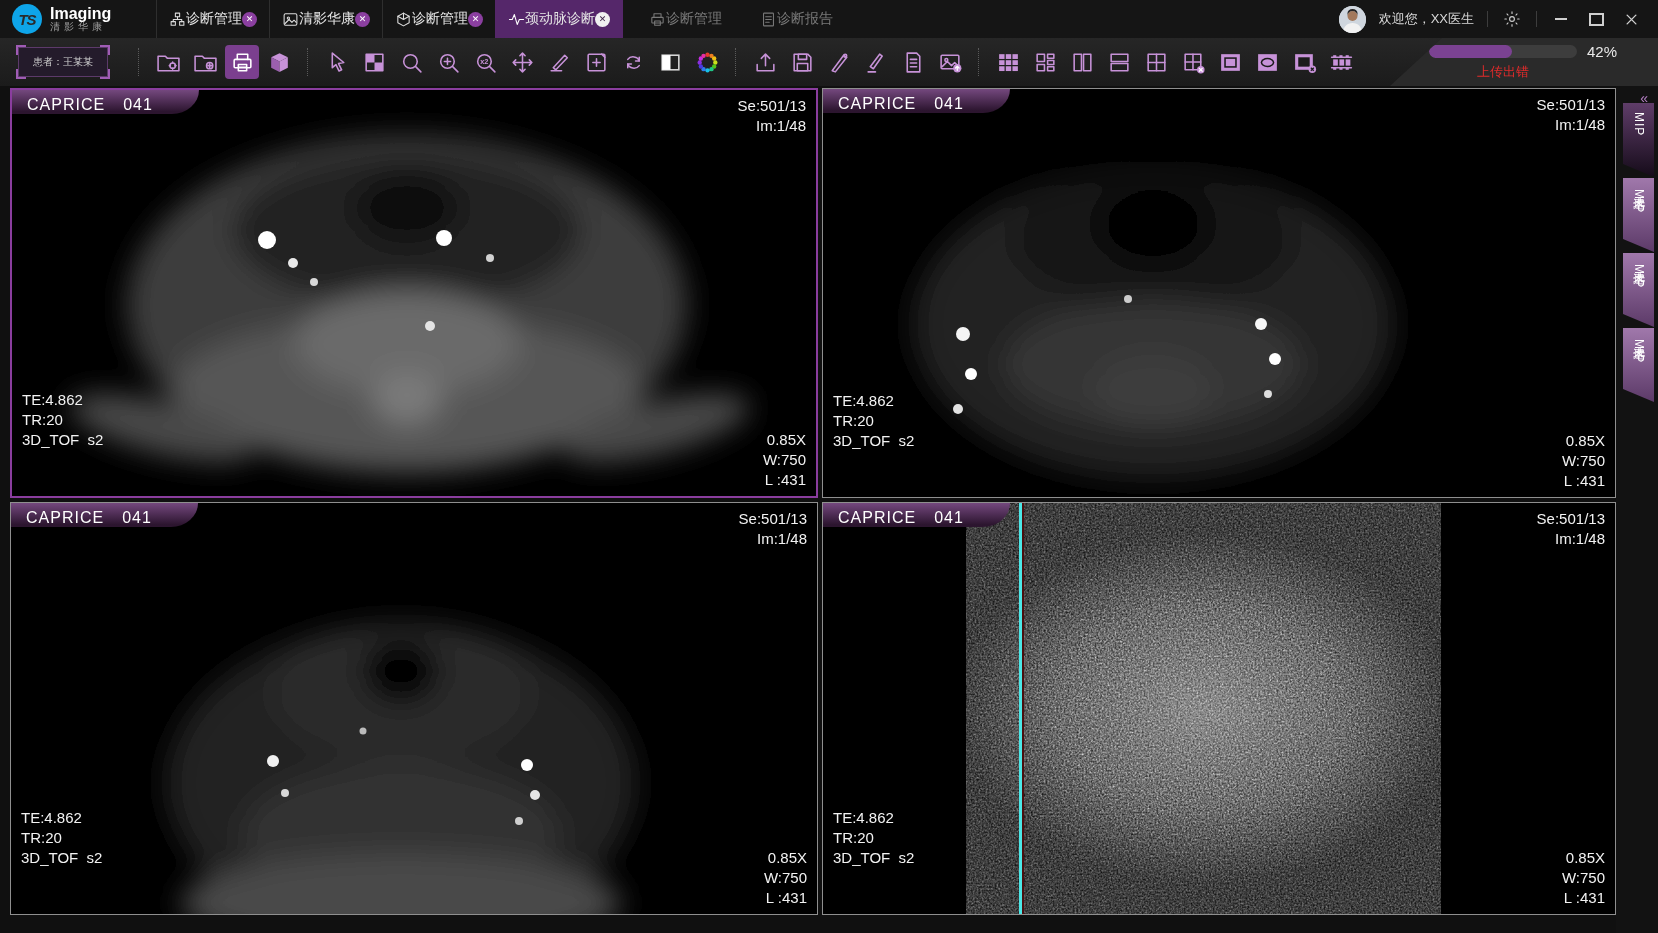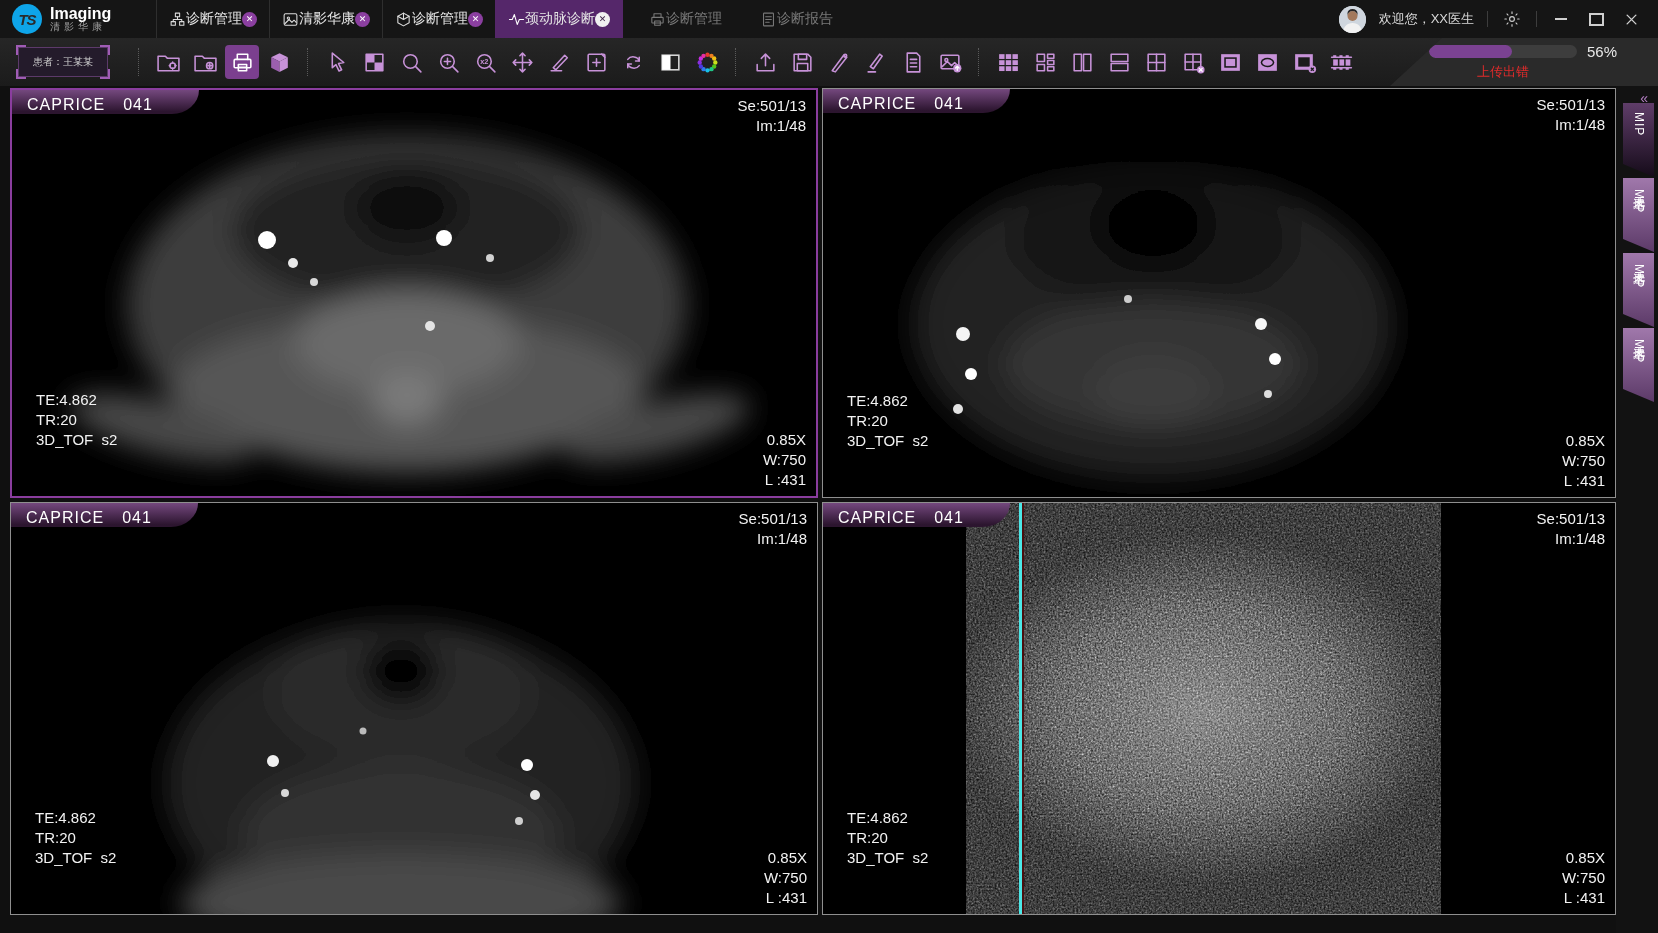--- a/index.html
+++ b/index.html
@@ -57,21 +57,21 @@
   
   .main{position:absolute;left:0;top:86px;width:1658px;height:847px;background:#101010;}
   .vp{position:absolute;background:#000;border:1px solid #8f8f8f;box-sizing:border-box;overflow:hidden;}
   .vp.selected{border:2px solid #8a3d9e;}
   .vp-img{position:absolute;inset:0;z-index:1;}
   .vp-img svg{width:100%;height:100%;display:block;}
   .vp-header{position:absolute;top:0;left:0;z-index:3;height:24px;padding:0 46px 0 15px;line-height:30px;font-size:16px;letter-spacing:1px;color:#fff;background:linear-gradient(#74487e,#2c152f 90%);border-radius:0 0 34px 0 / 0 0 30px 0;}
   .vp-header .num{margin-left:18px;}
   .ov{position:absolute;z-index:2;font-size:15px;line-height:20px;color:#f2f2f2;}
   .ov.tr{top:6px;right:10px;text-align:right;}
-  .ov.bl{bottom:6px;left:24px;white-space:pre;}
+  .ov.bl{bottom:6px;left:10px;white-space:pre;}
   .ov.br{bottom:6px;right:10px;text-align:right;}
   .noise-wrap{position:absolute;top:0;bottom:0;left:143px;width:475px;z-index:1;}
   .noise-glow{position:absolute;inset:0;background:radial-gradient(ellipse 55% 45% at 50% 50%,rgba(255,255,255,0.28),rgba(255,255,255,0.08) 55%,rgba(0,0,0,0.35) 95%);}
   .refline-cyan{position:absolute;z-index:2;top:0;bottom:0;left:196px;width:3px;background:#4ce6e6;}
   .refline-red{position:absolute;z-index:2;top:0;bottom:0;left:199px;width:2px;background:#4a0f0f;}
   
   .sidebar{position:absolute;right:0;top:86px;width:42px;height:847px;background:#121212;}
   .collapse{position:absolute;top:4px;right:10px;font-size:14px;color:#b57fc5;cursor:pointer;}
   .stab{position:absolute;left:7px;width:31px;height:74px;color:#fff;font-size:12px;letter-spacing:1px;cursor:pointer;clip-path:polygon(0 0,100% 0,100% 100%,0 calc(100% - 13px));display:flex;justify-content:center;}
   .stab span{writing-mode:vertical-rl;padding-top:9px;}
@@ -476,21 +476,21 @@
           </g>
         </svg>
       </div>
   </div>
   <div class="progress-panel">
     <div class="pp-inner">
       <div class="pp-row">
         <div class="pbar">
             <div class="pfill"></div>
           </div>
-        <span class="ppct">56%</span>
+        <span class="ppct">42%</span>
       </div>
       <div class="perr">上传出错</div>
     </div>
   </div>
 </div>
 
 <div class="main">
 
   <div class="vp selected" style="left:10px;top:2px;width:808px;height:410px;">
     <div class="vp-img">

